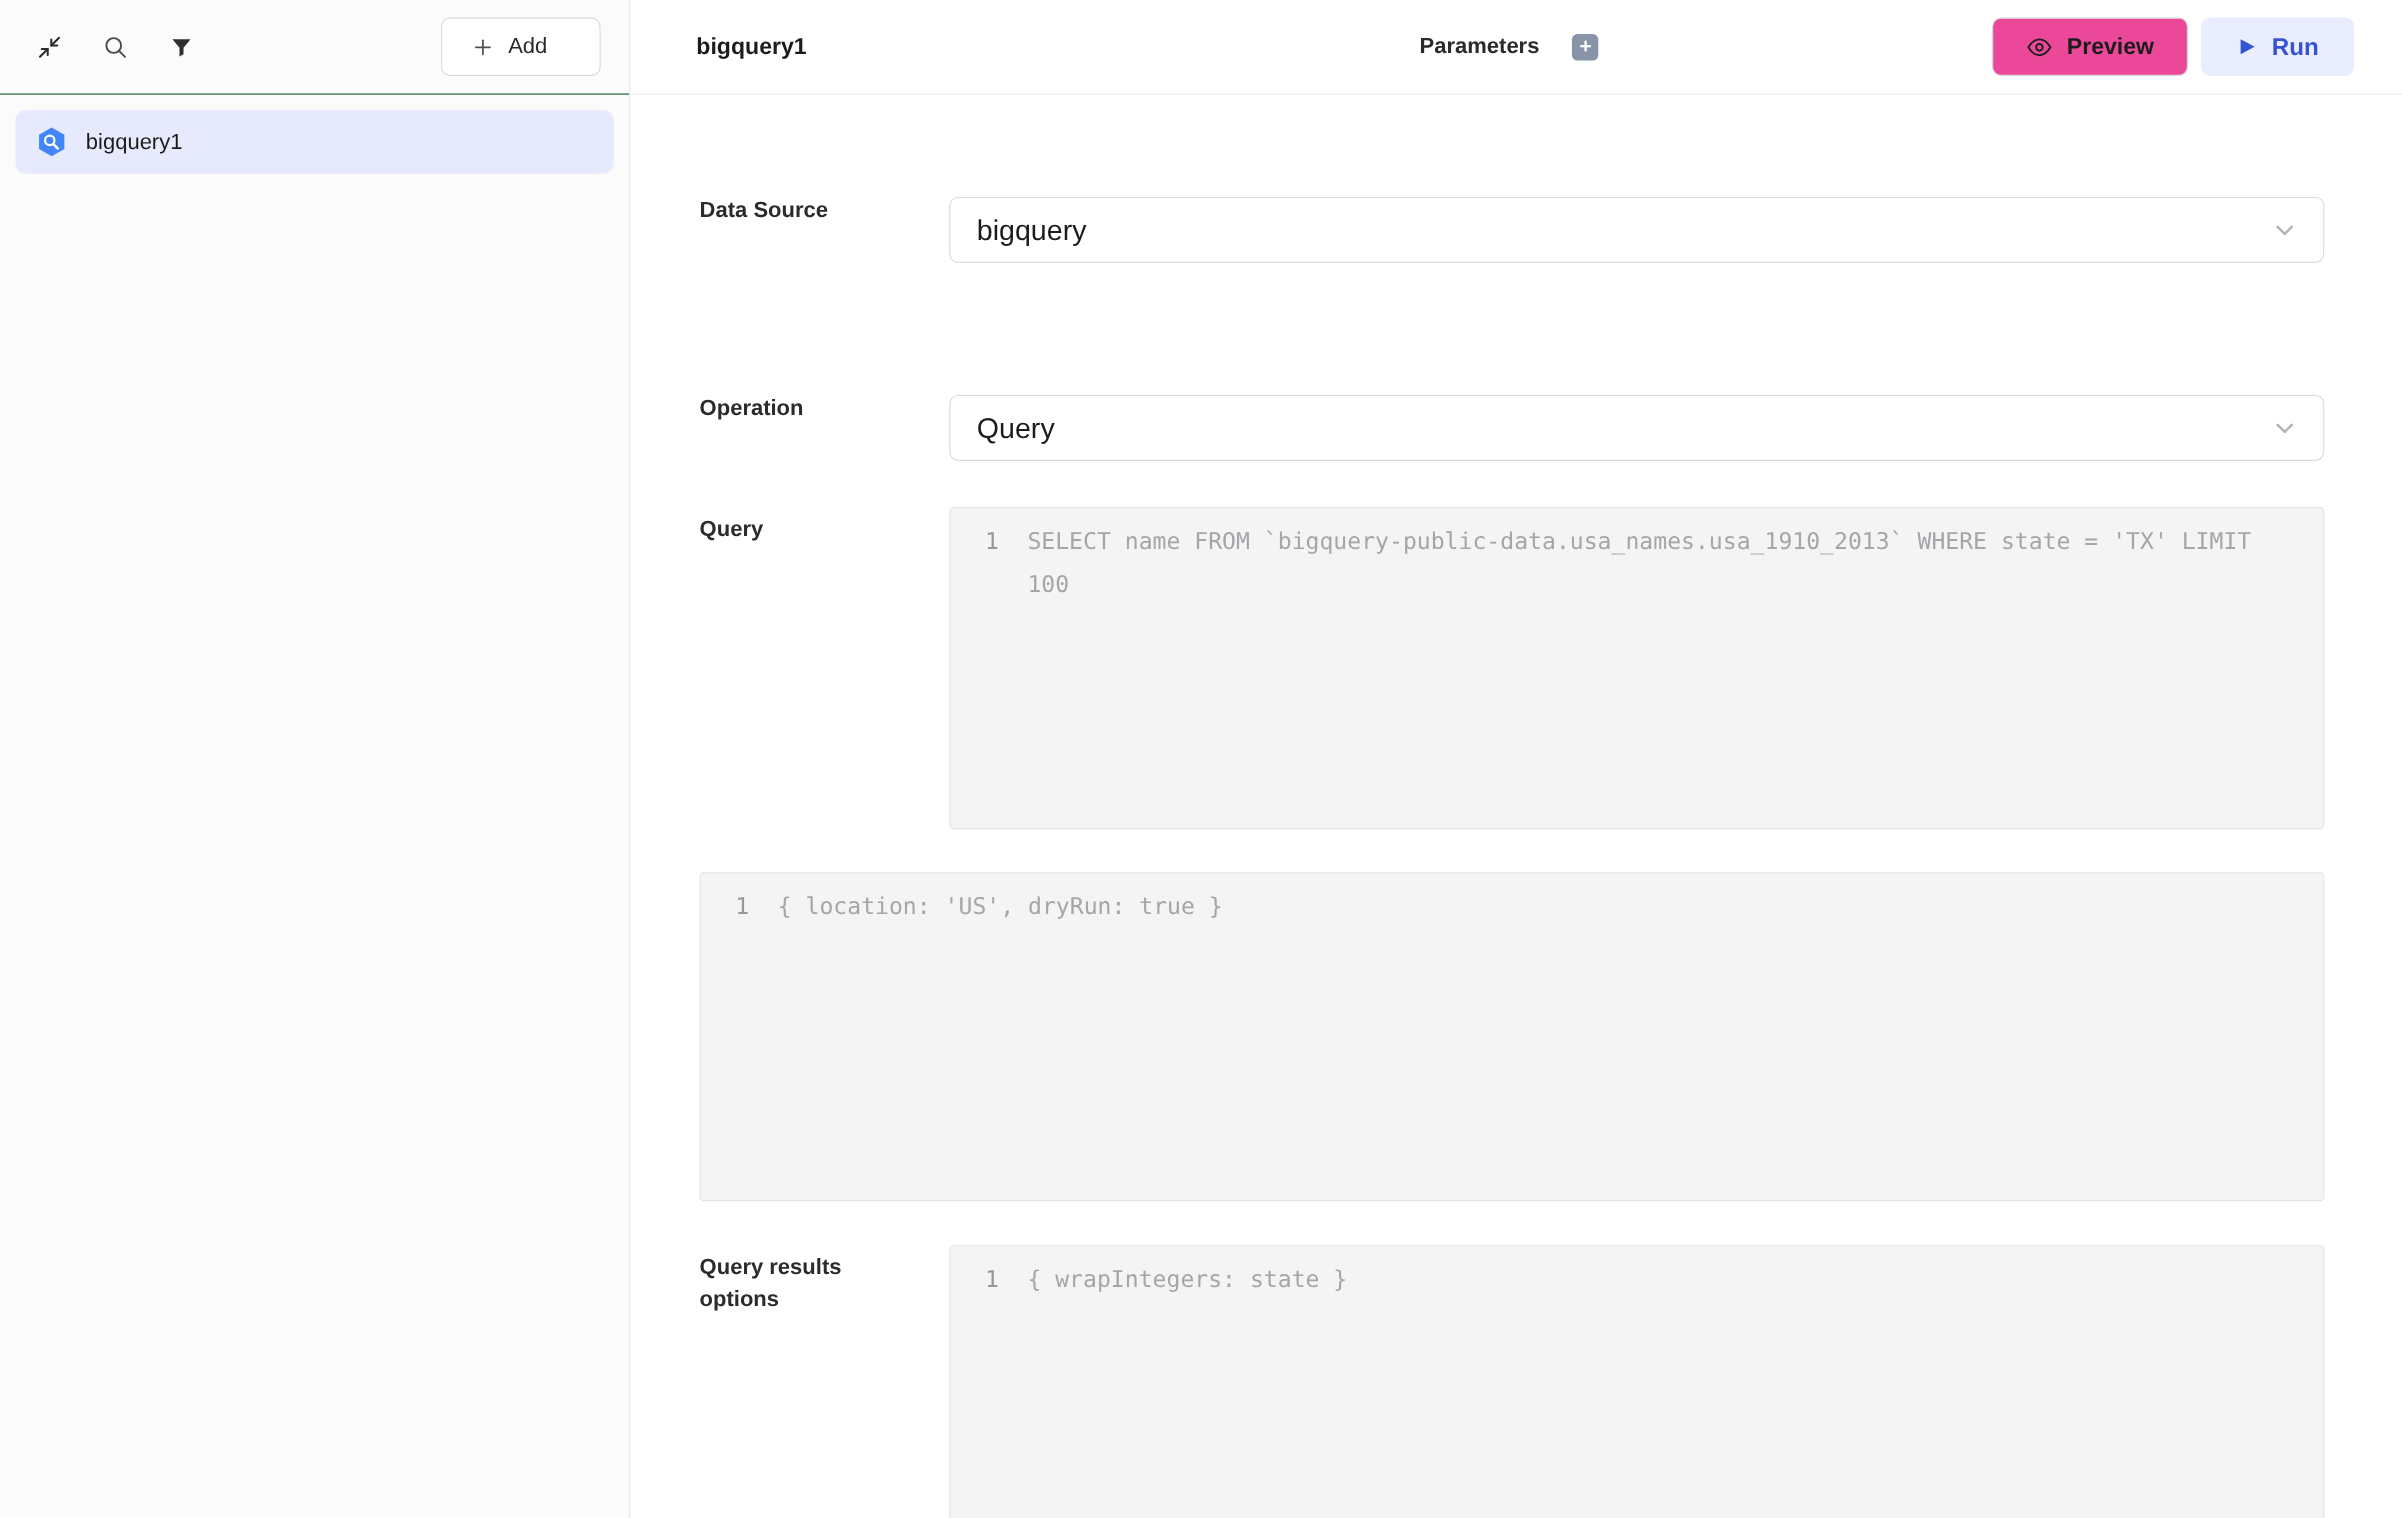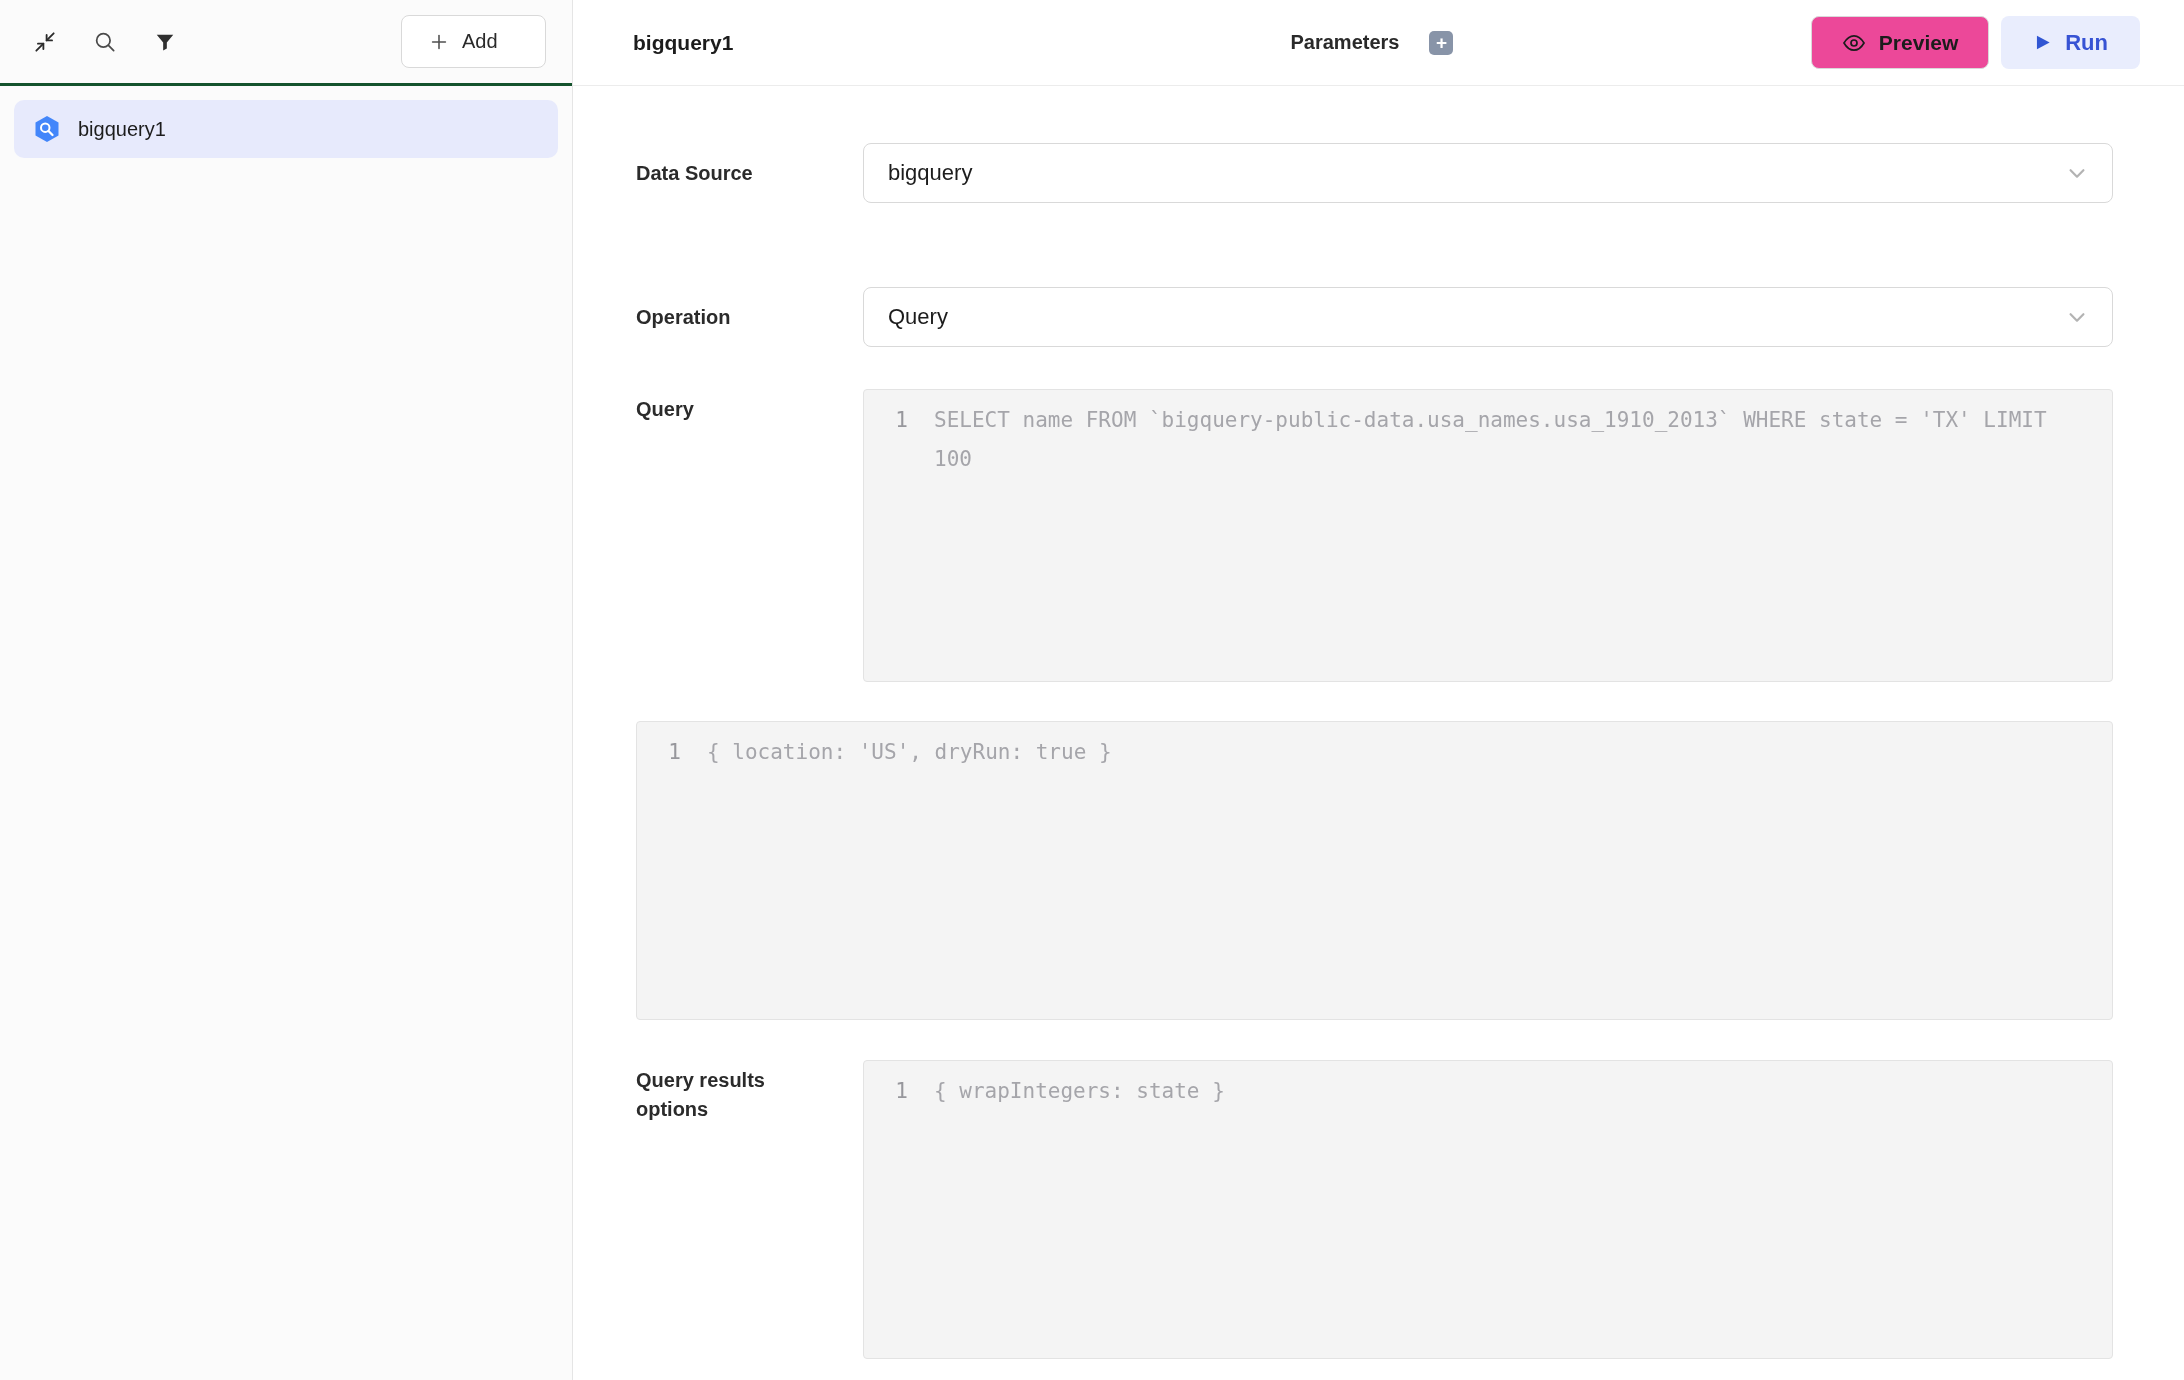--- a/index.html
+++ b/index.html
@@ -4,21 +4,21 @@
 <style>
   * { margin:0; padding:0; box-sizing:border-box; }
   html,body { width:2184px; height:1380px; overflow:hidden; background:#ffffff;
     font-family:"Liberation Sans", sans-serif; color:#1f1f1f; }
   .app { display:flex; width:2184px; height:1380px; }
 
   
   .sidebar { width:573px; height:100%; background:#fbfbfb; border-right:1px solid #e5e5e5;
     display:flex; flex-direction:column; }
   .sidebar-header { height:86px; flex:0 0 86px; display:flex; align-items:center;
-    padding:0 26px 0 30px; border-bottom:3px solid #14532d; }
+    padding:0 26px 0 30px; border-bottom:1px solid #14532d; }
   .sb-icon { width:30px; height:30px; display:flex; align-items:center; justify-content:center;
     margin-right:30px; cursor:pointer; }
   .add-btn { margin-left:auto; height:53px; min-width:145px; padding:0 26px;
     background:#ffffff; border:1px solid #d9d9d9; border-radius:8px;
     display:flex; align-items:center; gap:12px; font-size:20px; font-weight:500; color:#2a2a2a; cursor:pointer; }
   .query-list { padding:14px; }
   .query-item { height:58px; border-radius:10px; background:#e7eafc;
     display:flex; align-items:center; gap:16px; padding:0 18px; font-size:20px; color:#1c1c1c; cursor:pointer; }
 
   
@@ -44,21 +44,21 @@
   .form { flex:1; overflow:hidden; padding:57px 71px 0 63px; }
   .form-row { display:flex; }
   .row-label { width:227px; flex:0 0 227px; padding-right:62px;
     font-size:20px; font-weight:700; color:#2b2b2b; line-height:1.45; }
   .row-center { align-items:center; }
   .row-top .row-label { padding-top:6px; }
   .row-field { flex:1; min-width:0; }
 
   .select-box { height:60px; border:1px solid #d9d9d9; border-radius:8px; background:#ffffff;
     display:flex; align-items:center; justify-content:space-between; padding:0 24px 0 24px;
-    font-size:22px; color:#1c1c1c; cursor:pointer; }
+    font-size:26px; color:#1c1c1c; cursor:pointer;margin-top:36px; }
   .chevron { flex:0 0 auto; margin-left:16px; }
 
   .code-editor { background:#f4f4f4; border:1px solid #e3e3e3; border-radius:4px;
     padding:11px 24px 0 26px; display:flex; cursor:text;
     font-family:"DejaVu Sans Mono", monospace; font-size:21px; line-height:39px; }
   .code-gutter { width:18px; flex:0 0 18px; text-align:right; color:#97979c; margin-right:26px;
     user-select:none; }
   .code-text { flex:1; color:#a5a5aa; white-space:pre-wrap; word-break:break-word; }
 
   .mb-ds { margin-bottom:84px; }

